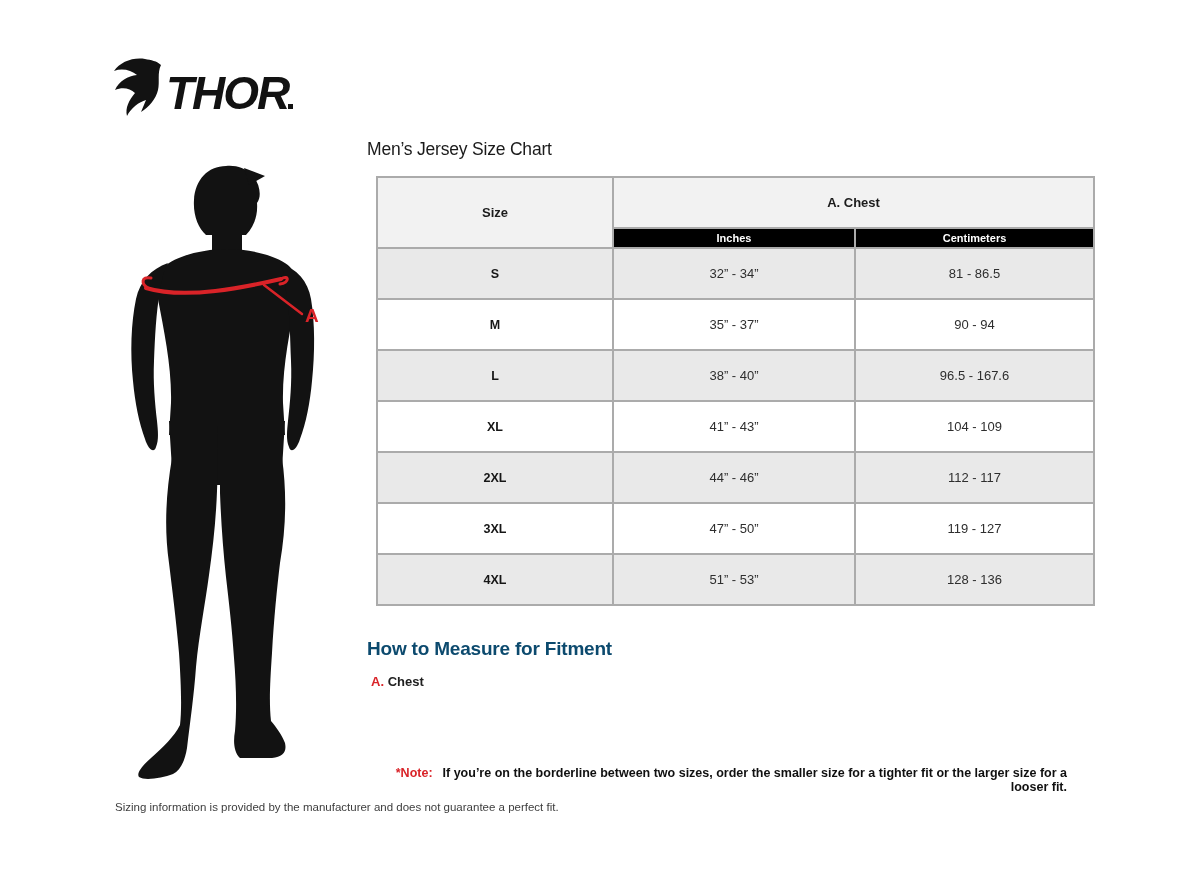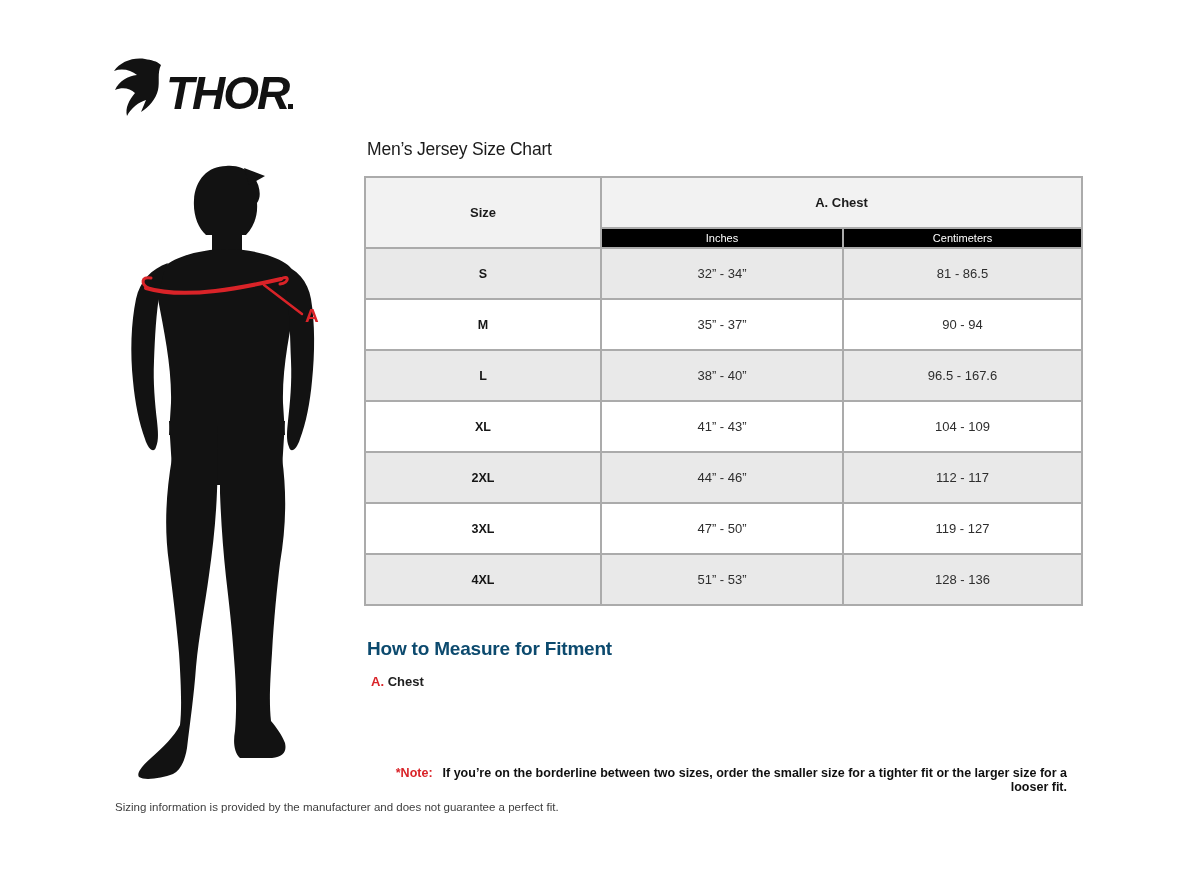--- a/index.html
+++ b/index.html
@@ -19,31 +19,31 @@
   
   .figure { position: absolute; left: 118px; top: 163px; width: 205px; height: 625px; }
 
   
   .page-title {
     position: absolute; left: 367px; top: 139px;
     font-size: 17.5px; font-weight: normal; color: #1b1b1b; letter-spacing: -0.2px;
   }
 
   .size-table {
-    position: absolute; left: 364px; top: 176px;
+    position: absolute; left: 376px; top: 176px;
     border-collapse: collapse; table-layout: fixed; width: 717px; border-radius: 12px;
   }
   .size-table th, .size-table td {
     border: 2px solid #ababab; text-align: center; vertical-align: middle;
   }
   .size-table .hdr { background: #f2f2f2; font-size: 13px; font-weight: bold; color: #1b1b1b; }
   .size-table .hdr-size { height: 71px; }
   .size-table .hdr-group { height: 51px; }
   .size-table .unit {
-    background: #000000; color: #ffffff; font-size: 11px; font-weight: normal; height: 20px;
+    background: #000000; color: #ffffff; font-size: 11px; font-weight: bold; height: 20px;
   }
   .size-table td { height: 51px; font-size: 13px; color: #2e2e2e; }
   .size-table td.size-cell { font-size: 12.5px; font-weight: bold; color: #161616; }
   .size-table tr.shade td { background: #e9e9e9; }
   .size-table tr.plain td { background: #ffffff; }
 
   .howto-title {
     position: absolute; left: 367px; top: 638px;
     font-size: 19px; font-weight: bold; color: #0c4a6e; letter-spacing: -0.2px;
   }

